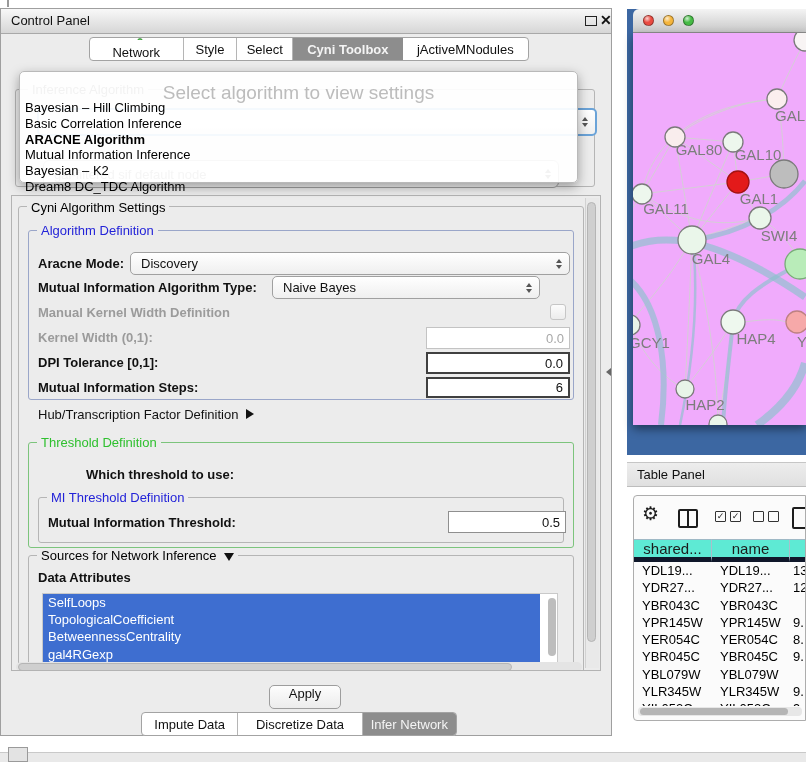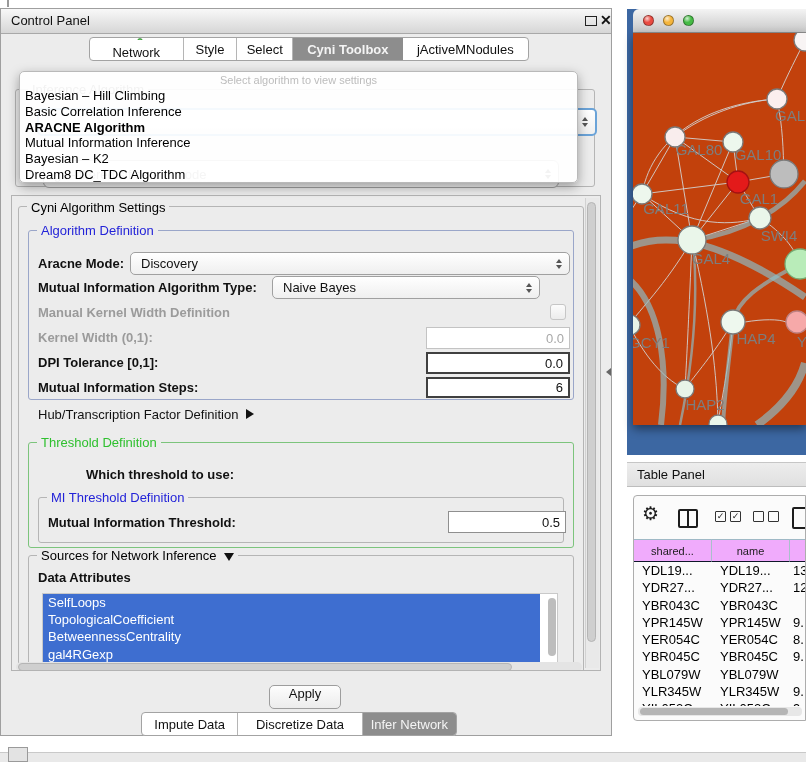--- a/index.html
+++ b/index.html
@@ -13,21 +13,21 @@
 .close-ic{left:599px;top:3px;font-size:14px;font-weight:700;color:#111}
 
 .tabstrip{display:flex;background:#fff;border:1px solid #a3a3a3;border-radius:4px;overflow:hidden;height:24px;box-sizing:border-box}
 .tab{display:flex;align-items:center;justify-content:center;gap:5px;font-size:13px;color:#111;
   border-right:1px solid #b5b5b5;box-sizing:border-box;white-space:nowrap}
 .tab:last-child{border-right:none}
 .tab.sel{background:#8d8d8d;color:#f4f4f4;border-right:none}
 
 #algo-popup{left:18px;top:62px;width:559px;height:112px;background:rgba(255,255,255,.93);
   border:1px solid #b9b9b9;border-radius:5px;box-shadow:0 4px 12px rgba(0,0,0,.35);z-index:50;box-sizing:border-box}
-#algo-popup .ph{font-size:11px;color:#bcbcbc;text-align:center;line-height:15px;margin-top:1px}
+#algo-popup .ph{font-size:19px;color:#bcbcbc;text-align:center;line-height:15px;margin-top:13px}
 #algo-popup .item{font-size:13px;color:#000;line-height:15.8px;padding-left:5px}
 #algo-popup .item.b{font-weight:700}
 
 .group{position:absolute;border:1px solid #b5b5b5;border-radius:3px}
 .gtitle{position:absolute;font-size:13px;line-height:15px;background:#ececec;padding:0 4px;white-space:nowrap}
 .combo{position:absolute;background:linear-gradient(#ffffff,#efefef);border:1px solid #a0a0a0;border-radius:5px;
   display:flex;align-items:center;font-size:13px;color:#111;padding-left:10px;box-sizing:border-box}
 .spin{position:absolute;right:7px;top:50%;transform:translateY(-50%);display:flex;flex-direction:column;gap:2px}
 .tu{width:0;height:0;border-left:3.5px solid transparent;border-right:3.5px solid transparent;border-bottom:4.5px solid #555}
 .td{width:0;height:0;border-left:3.5px solid transparent;border-right:3.5px solid transparent;border-top:4.5px solid #555}
@@ -53,36 +53,36 @@
 .hthumb{position:absolute;left:6px;top:467px;width:494px;height:8px;background:#cfcfcf;border:1px solid #b5b5b5;border-radius:4px;box-sizing:border-box}
 #apply-btn{left:268px;top:676px;width:70px;height:22px;background:linear-gradient(#fdfdfd,#ececec);
   border:1px solid #9d9d9d;border-radius:5px;font-size:13px;color:#111;display:flex;align-items:flex-start;justify-content:center}
 
 #splitter-arrow{left:606px;top:368px;width:0;height:0;border-right:5px solid #666;border-top:4px solid transparent;border-bottom:4px solid transparent}
 
 #net-frame{left:627px;top:9px;width:179px;height:446px;background:#3c67a2}
 #net-titlebar{left:633px;top:9px;width:173px;height:24px;background:linear-gradient(#f4f4f4,#c8c8c8);
   border-bottom:1px solid #8f8f8f;border-top-left-radius:6px;display:flex;align-items:center;padding-left:10px;box-sizing:border-box}
 .light{width:11px;height:11px;border-radius:50%;margin-right:9px;border:1px solid rgba(0,0,0,.35);box-sizing:border-box}
-#net-canvas{left:633px;top:33px;width:173px;height:392px;background:#c2410c;box-shadow:0 4px 9px rgba(0,0,0,.45)}
+#net-canvas{left:633px;top:33px;width:173px;height:392px;background:#f0abfc;box-shadow:0 4px 9px rgba(0,0,0,.45)}
 
 #tp-strip{left:627px;top:462px;width:179px;height:25px;background:linear-gradient(#ededed,#e0e0e0);
   border-top:1px solid #c6c6c6;border-bottom:1px solid #bdbdbd;display:flex;align-items:center;box-sizing:border-box}
 #tp-strip span{font-size:13px;color:#111;margin-left:10px}
 #tp-box{left:633px;top:495px;width:173px;height:226px;background:#fbfbfb;border:1px solid #adadad;
   border-radius:4px 0 0 4px;box-sizing:border-box;overflow:hidden}
 .tbico{position:absolute;top:12px}
 .gear{font-size:19px;line-height:20px;color:#1d1d1d}
 .colsic{width:16px;height:15px;border:2px solid #1d1d1d;border-radius:2px;background:linear-gradient(#1d1d1d,#1d1d1d) center/2px 100% no-repeat}
 .pair{display:flex;gap:4px}
 .cbx{width:9px;height:9px;border:1.5px solid #333;border-radius:1px;font-size:9px;line-height:8px;text-align:center;color:#222}
 .fileic{width:15px;height:18px;border:2px solid #1d1d1d;border-radius:2px}
 #tp-header{position:absolute;left:0;top:43px;display:grid;grid-template-columns:78px 78px 70px;height:23px}
-#tp-header .hc{background:#f0abfc;border-top:1px solid #9fb9c6;border-bottom:1px solid #0f172a;border-right:1px solid #a9bfcb;
-  font-size:11px;color:#1c1c1c;display:flex;align-items:center;justify-content:center;box-sizing:border-box}
+#tp-header .hc{background:#5eead4;border-top:1px solid #9fb9c6;border-bottom:5px solid #0f172a;border-right:1px solid #a9bfcb;
+  font-size:15px;color:#1c1c1c;display:flex;align-items:center;justify-content:center;box-sizing:border-box}
 #tp-rows{position:absolute;left:0;top:66px;width:226px;height:144px;overflow:hidden}
 .trow{display:grid;grid-template-columns:78px 78px 70px;height:17.25px;align-items:center}
 .trow .c{font-size:13px;color:#000;padding-left:8px;white-space:nowrap;overflow:hidden}
 .trow .c.num{padding-left:3px}
 #tp-hsb{position:absolute;left:4px;top:211px;width:164px;height:9px;background:#e7e7e7;border-radius:4px}
 #tp-hsb div{position:absolute;left:2px;top:1px;width:148px;height:7px;background:#b5b5b5;border-radius:4px}
 
 #bottom-strip{left:0;top:752px;width:806px;height:10px;background:#e9e9e9;border-top:1px solid #c9c9c9}
 #bl-square{left:8px;top:747px;width:18px;height:13px;border:1px solid #9a9a9a;background:#e3e3e3;z-index:5}
 #top-tick{left:7px;top:0;width:2px;height:7px;background:#999}

